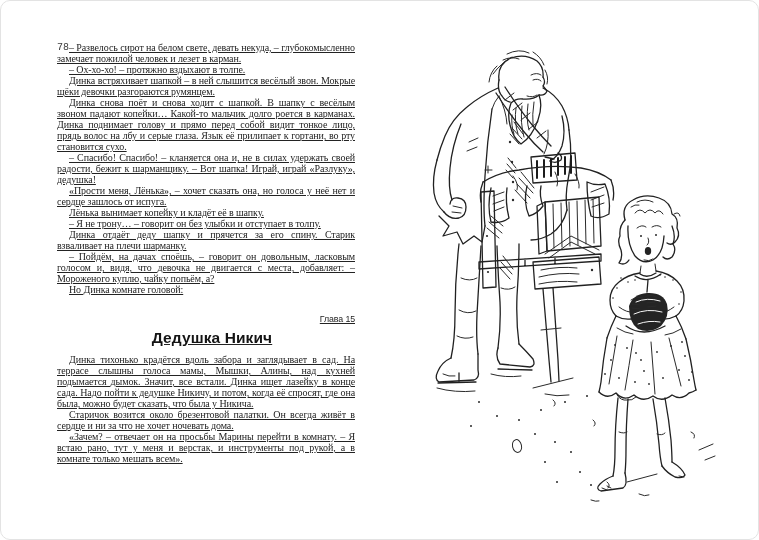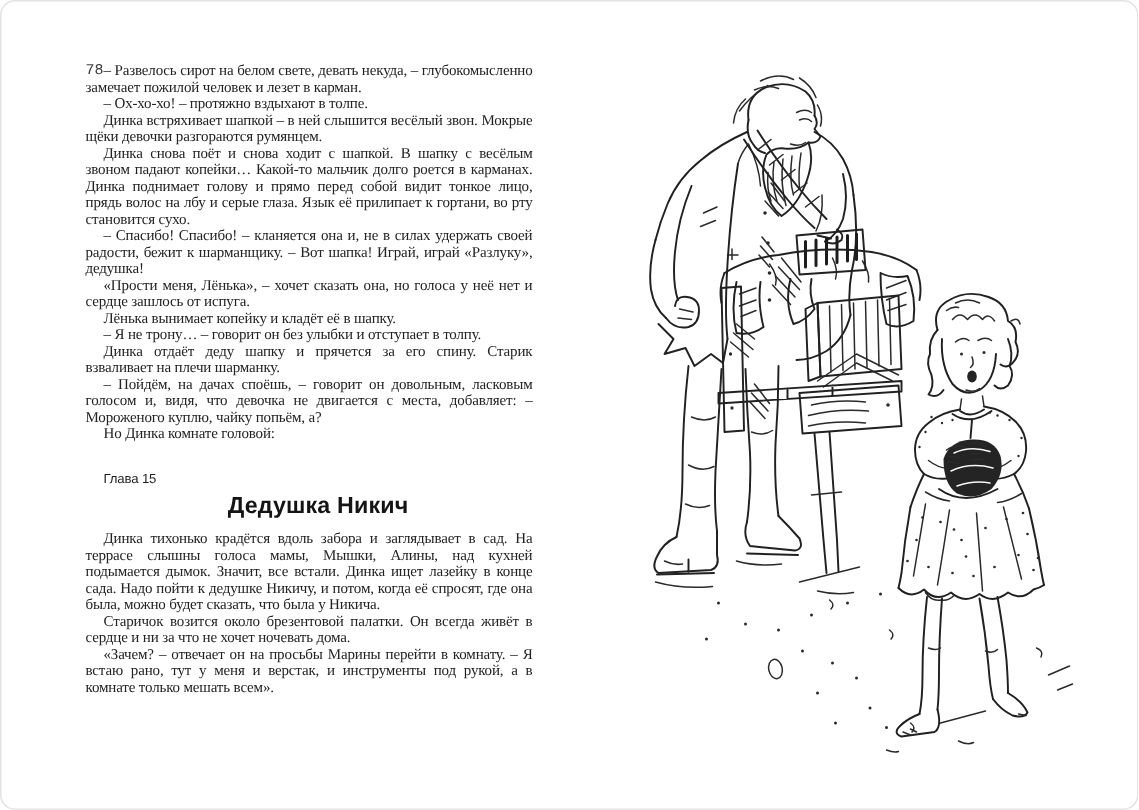--- a/index.html
+++ b/index.html
@@ -3,24 +3,24 @@
 <meta charset="utf-8">
 <style>
   html,body{margin:0;padding:0;background:#fff;}
   .viewport{position:relative;width:759px;height:540px;background:#ffffff;overflow:hidden;
             font-family:"Liberation Serif", serif;}
   .sheet{position:absolute;inset:0;border:1px solid #e3e3e3;border-radius:10px;box-sizing:border-box;}
   .pageno{position:absolute;left:25px;top:42px;font-family:Liberation Mono, monospace;
           font-size:10px;color:#3c3c3c;margin-left:32px;}
   .text-col{position:absolute;left:57px;top:42px;width:298px;color:#232323;
             font-size:10px;line-height:11px;text-align:justify;letter-spacing:-0.1px;
-            hyphens:auto;-webkit-hyphens:auto;}
+            hyphens:auto;text-decoration:underline;-webkit-hyphens:auto;}
   .text-col p{margin:0;text-indent:12px;}
   .chapter-label{font-family:"Liberation Sans",sans-serif;font-size:8.8px;color:#1d1d1d;
-                 margin:19px 0 0 12px;text-align:left;}
+                 margin:19px 0 0 12px;text-align:right;}
   .chapter-title{font-family:"Liberation Sans",sans-serif;font-weight:700;font-size:15.5px;
                  color:#141414;margin:7px 0 11px 12px;text-align:center;letter-spacing:0.1px;}
   .figure{position:absolute;left:395px;top:30px;width:350px;height:500px;margin:0;}
   .ink{stroke:#212121;fill:none;stroke-width:1.3;stroke-linecap:round;stroke-linejoin:round;}
   .ink-fine{stroke:#2a2a2a;fill:none;stroke-width:1;stroke-linecap:round;}
   .ink-heavy{stroke:#1c1c1c;fill:none;stroke-width:2;stroke-linecap:round;}
   .ink-fill{fill:#242424;stroke:none;}
   .ink-dot{fill:#2a2a2a;stroke:none;}
   .ink-white{stroke:#f7f7f7;fill:none;stroke-width:1;stroke-linecap:round;}
 </style>

